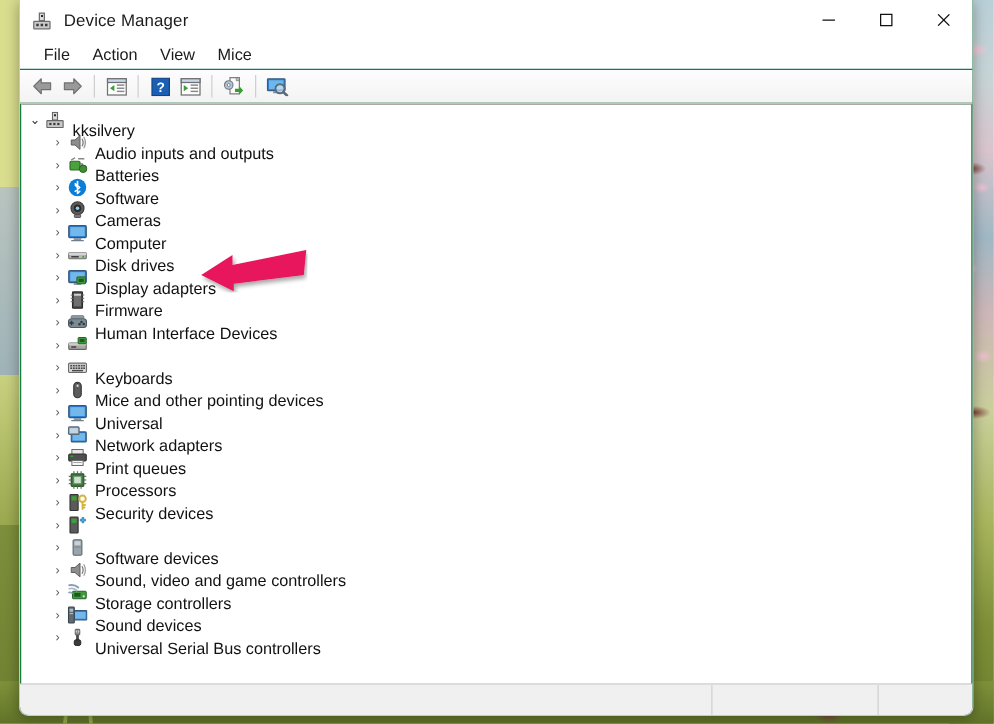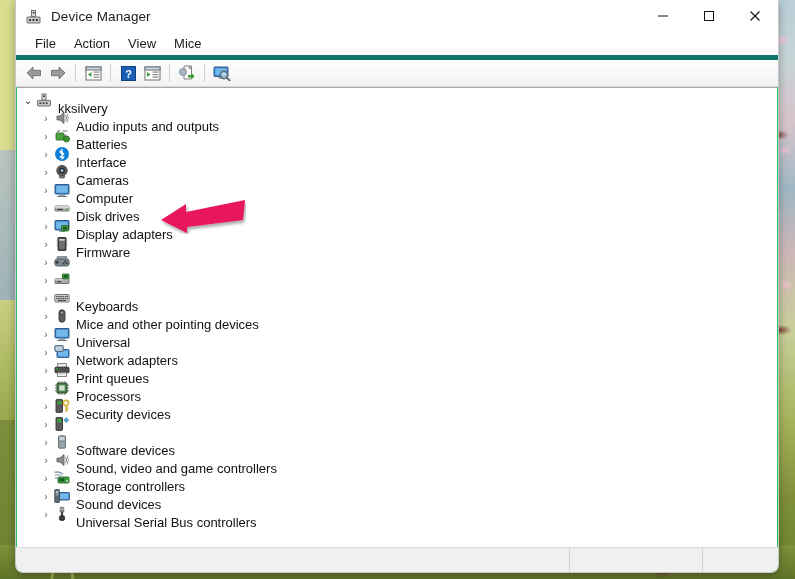--- a/index.html
+++ b/index.html
@@ -88,21 +88,21 @@
   #desktop-blade1 { left: 52px; transform: rotate(6deg); }
   #desktop-blade2 { left: 70px; transform: rotate(-5deg); }
 
   
   #window {
     position: absolute;
     left: 15px;
     top: 0px;
     width: 764px;
     height: 573px;
-    background: #22c55e;
+    background: #15803d;
     border: 1px solid #c7c7c7;
     border-top: none;
     border-bottom-left-radius: 8px;
     border-bottom-right-radius: 8px;
     box-shadow: 0 2px 10px rgba(0,0,0,0.30);
     box-sizing: border-box;
     z-index: 2;
     overflow: hidden;
     display: flex;
     flex-direction: column;
@@ -147,21 +147,21 @@
   }
 
   
   #menubar {
     height: 23px;
     min-height: 23px;
     background: #ffffff;
     display: flex;
     align-items: center;
     padding-left: 10px;
-    border-bottom: 5px solid #0f766e;
+    border-bottom: 1px solid #0f766e;
   }
   .menu-item {
     font-size: 13px;
     color: #1b1b1b;
     padding: 2px 9px 3px 9px;
     cursor: default;
   }
 
   
   #toolbar {
@@ -417,21 +417,21 @@
               <path d="M3 4 L6 2.2" stroke="#7a7a7a" stroke-width="1.1"></path>
             </svg></span>
           <span class="node-label">Batteries</span>
         </div>
         <div class="tree-row child">
           <span class="chevron">›</span>
           <span class="node-icon"><svg width="16" height="16" viewBox="0 0 16 16">
               <circle cx="8" cy="8" r="7" fill="#0b7ed8"></circle>
               <path d="M6.2 5 L9.8 8 L6.2 11 M8 3.2 L8 12.8 L9.8 11 M8 8 L6.2 6" fill="none" stroke="#ffffff" stroke-width="1.3" stroke-linejoin="round" stroke-linecap="round"></path>
             </svg></span>
-          <span class="node-label">Interface</span>
+          <span class="node-label">Software</span>
         </div>
         <div class="tree-row child">
           <span class="chevron">›</span>
           <span class="node-icon"><svg width="16" height="16" viewBox="0 0 16 16">
               <circle cx="8" cy="6.6" r="5.2" fill="#5c5c5c" stroke="#3a3a3a" stroke-width="0.9"></circle>
               <circle cx="8" cy="6.6" r="3" fill="#2b2b2b"></circle>
               <circle cx="8" cy="6.6" r="1.4" fill="#8fd0f0"></circle>
               <rect x="5.5" y="11.6" width="5" height="2.4" rx="0.6" fill="#7a7a7a" stroke="#4a4a4a" stroke-width="0.7"></rect>
             </svg></span>
           <span class="node-label">Cameras</span>
@@ -486,20 +486,21 @@
           <span class="chevron">›</span>
           <span class="node-icon"><svg width="16" height="16" viewBox="0 0 16 16">
               <rect x="0.8" y="5" width="14.4" height="7" rx="2.4" fill="#7b8a93" stroke="#4e5a61" stroke-width="0.9"></rect>
               <rect x="2.6" y="6.6" width="1.2" height="3.6" fill="#31393e"></rect>
               <rect x="1.4" y="7.8" width="3.6" height="1.2" fill="#31393e"></rect>
               <circle cx="11.2" cy="7.6" r="1" fill="#31393e"></circle>
               <circle cx="13" cy="9.2" r="1" fill="#31393e"></circle>
               <circle cx="9.6" cy="9.4" r="1" fill="#31393e"></circle>
               <rect x="3" y="2.6" width="10" height="2" rx="0.6" fill="#9aa7ae" stroke="#5b676e" stroke-width="0.7"></rect>
             </svg></span>
+          <span class="node-label">Human Interface Devices</span>
         </div>
         <div class="tree-row child">
           <span class="chevron">›</span>
           <span class="node-icon"><svg width="16" height="16" viewBox="0 0 16 16">
               <rect x="1" y="6.5" width="14" height="5" rx="0.8" fill="#a9a9a9" stroke="#666" stroke-width="0.9"></rect>
               <rect x="1" y="6.5" width="14" height="1.8" fill="#cfcfcf"></rect>
               <rect x="8.5" y="2" width="6.5" height="5" rx="0.6" fill="#3f9a3f" stroke="#256425" stroke-width="0.8"></rect>
               <rect x="9.8" y="3.2" width="3.8" height="2.4" fill="#1f5a1f"></rect>
               <rect x="3" y="9" width="4" height="1.2" fill="#3f3f3f"></rect>
             </svg></span>

